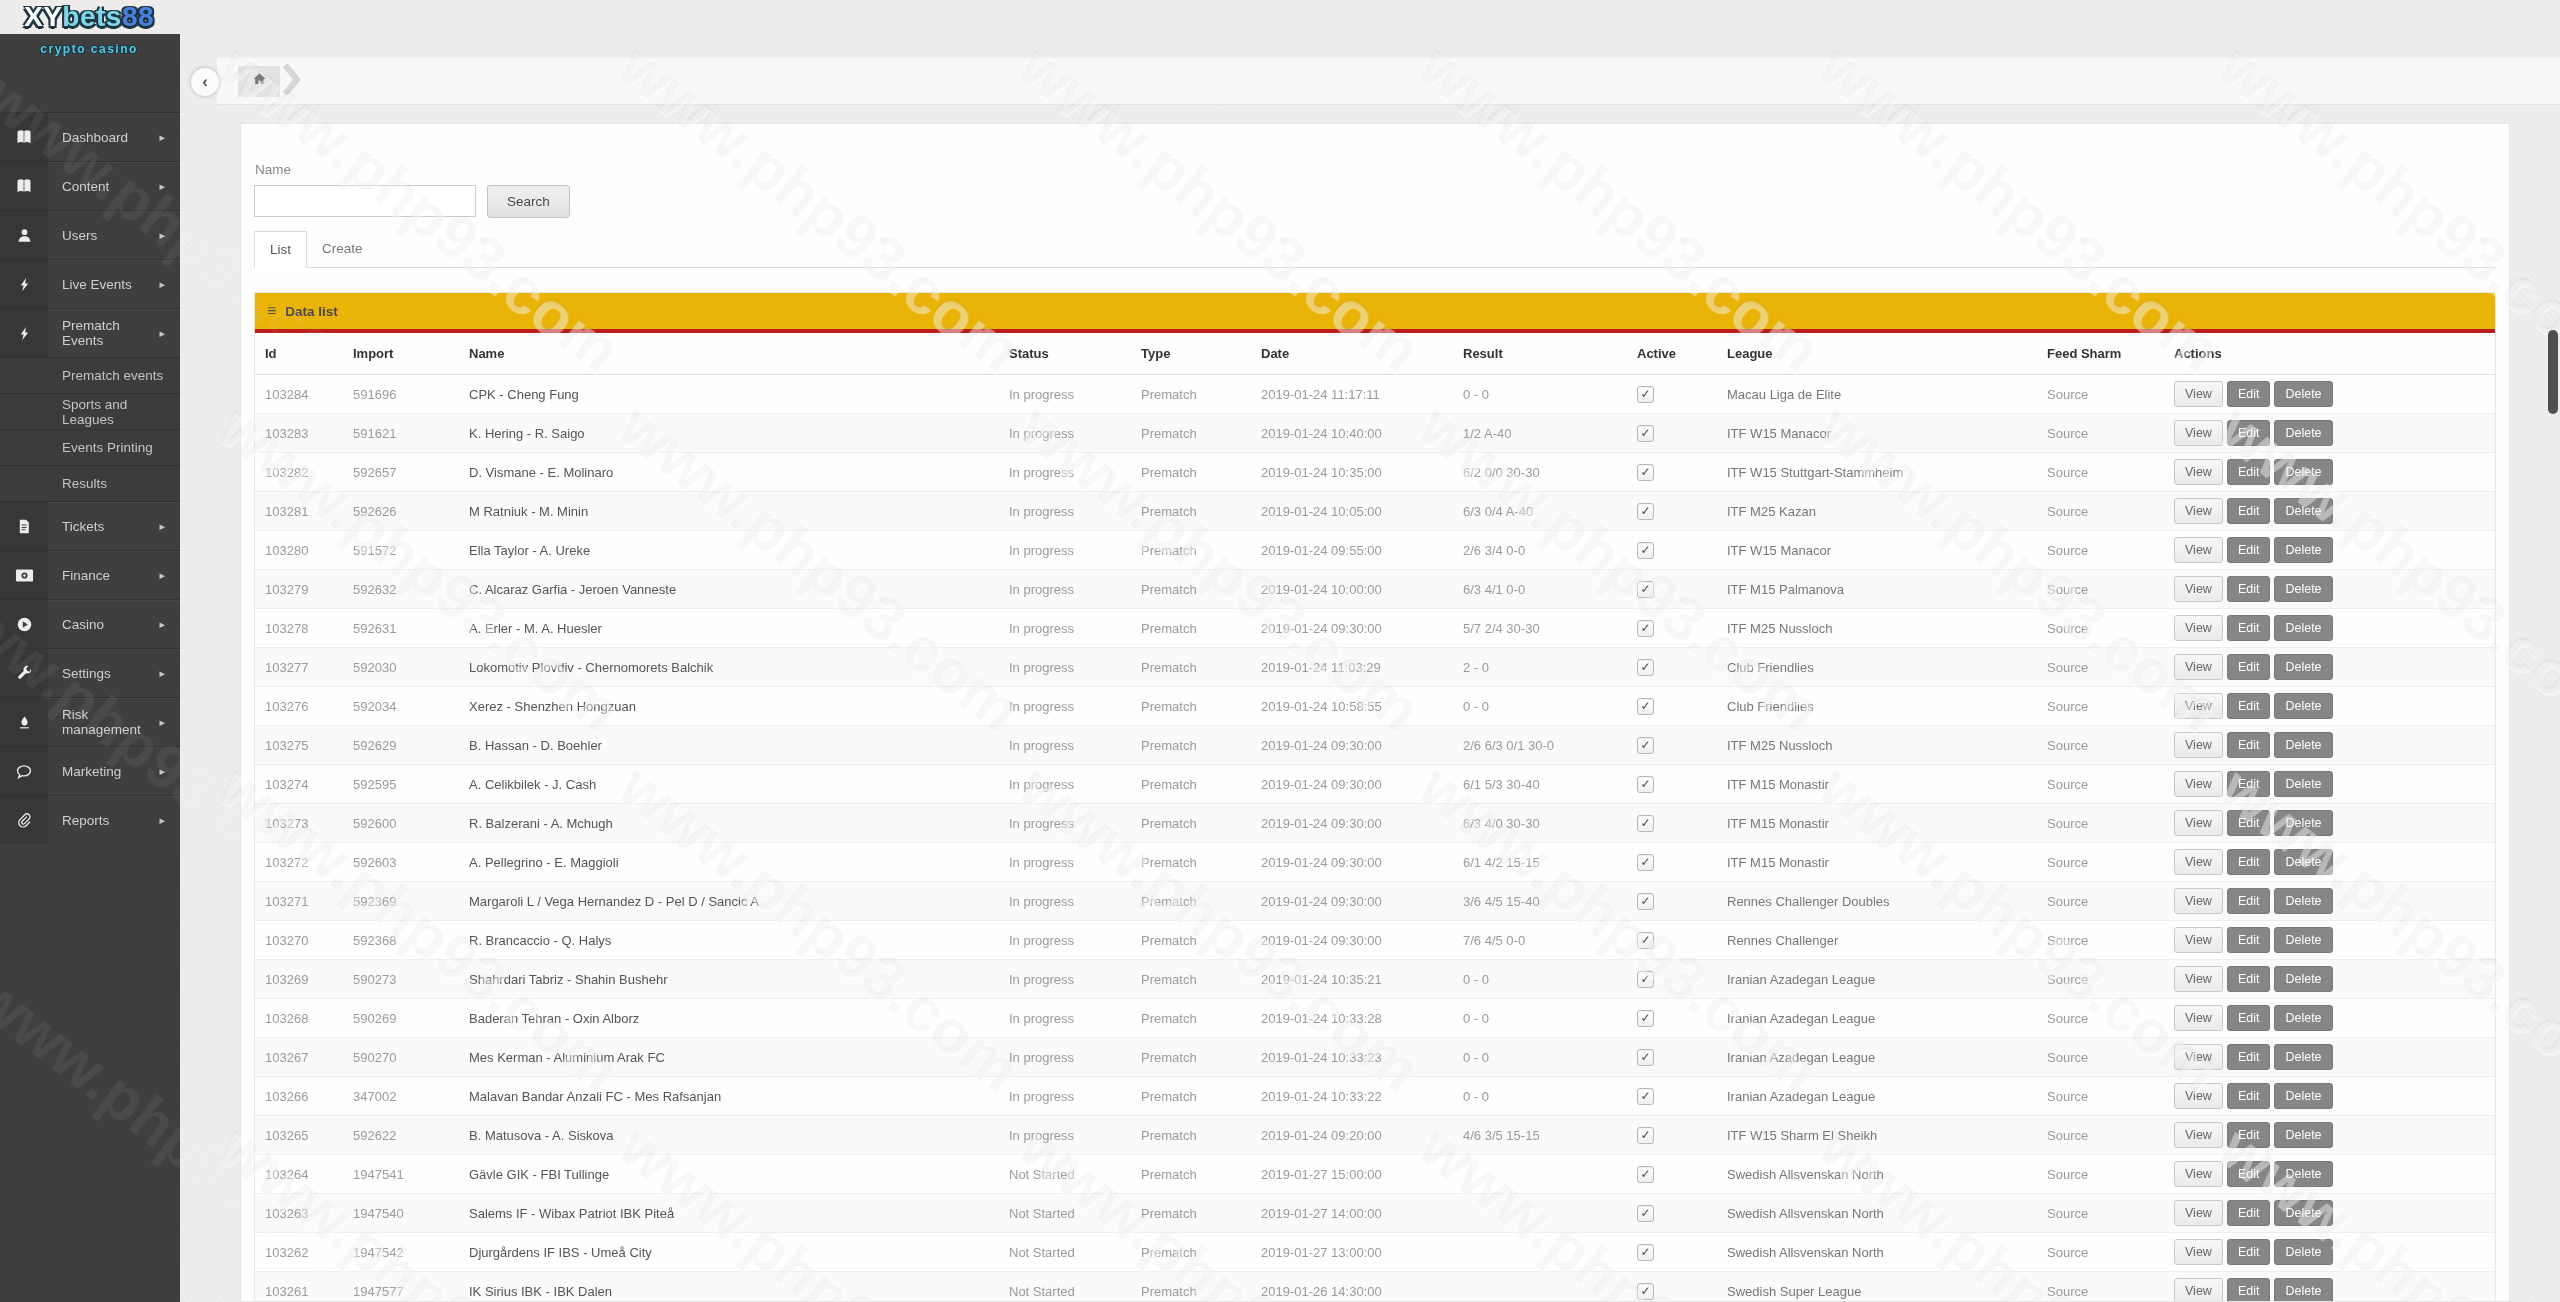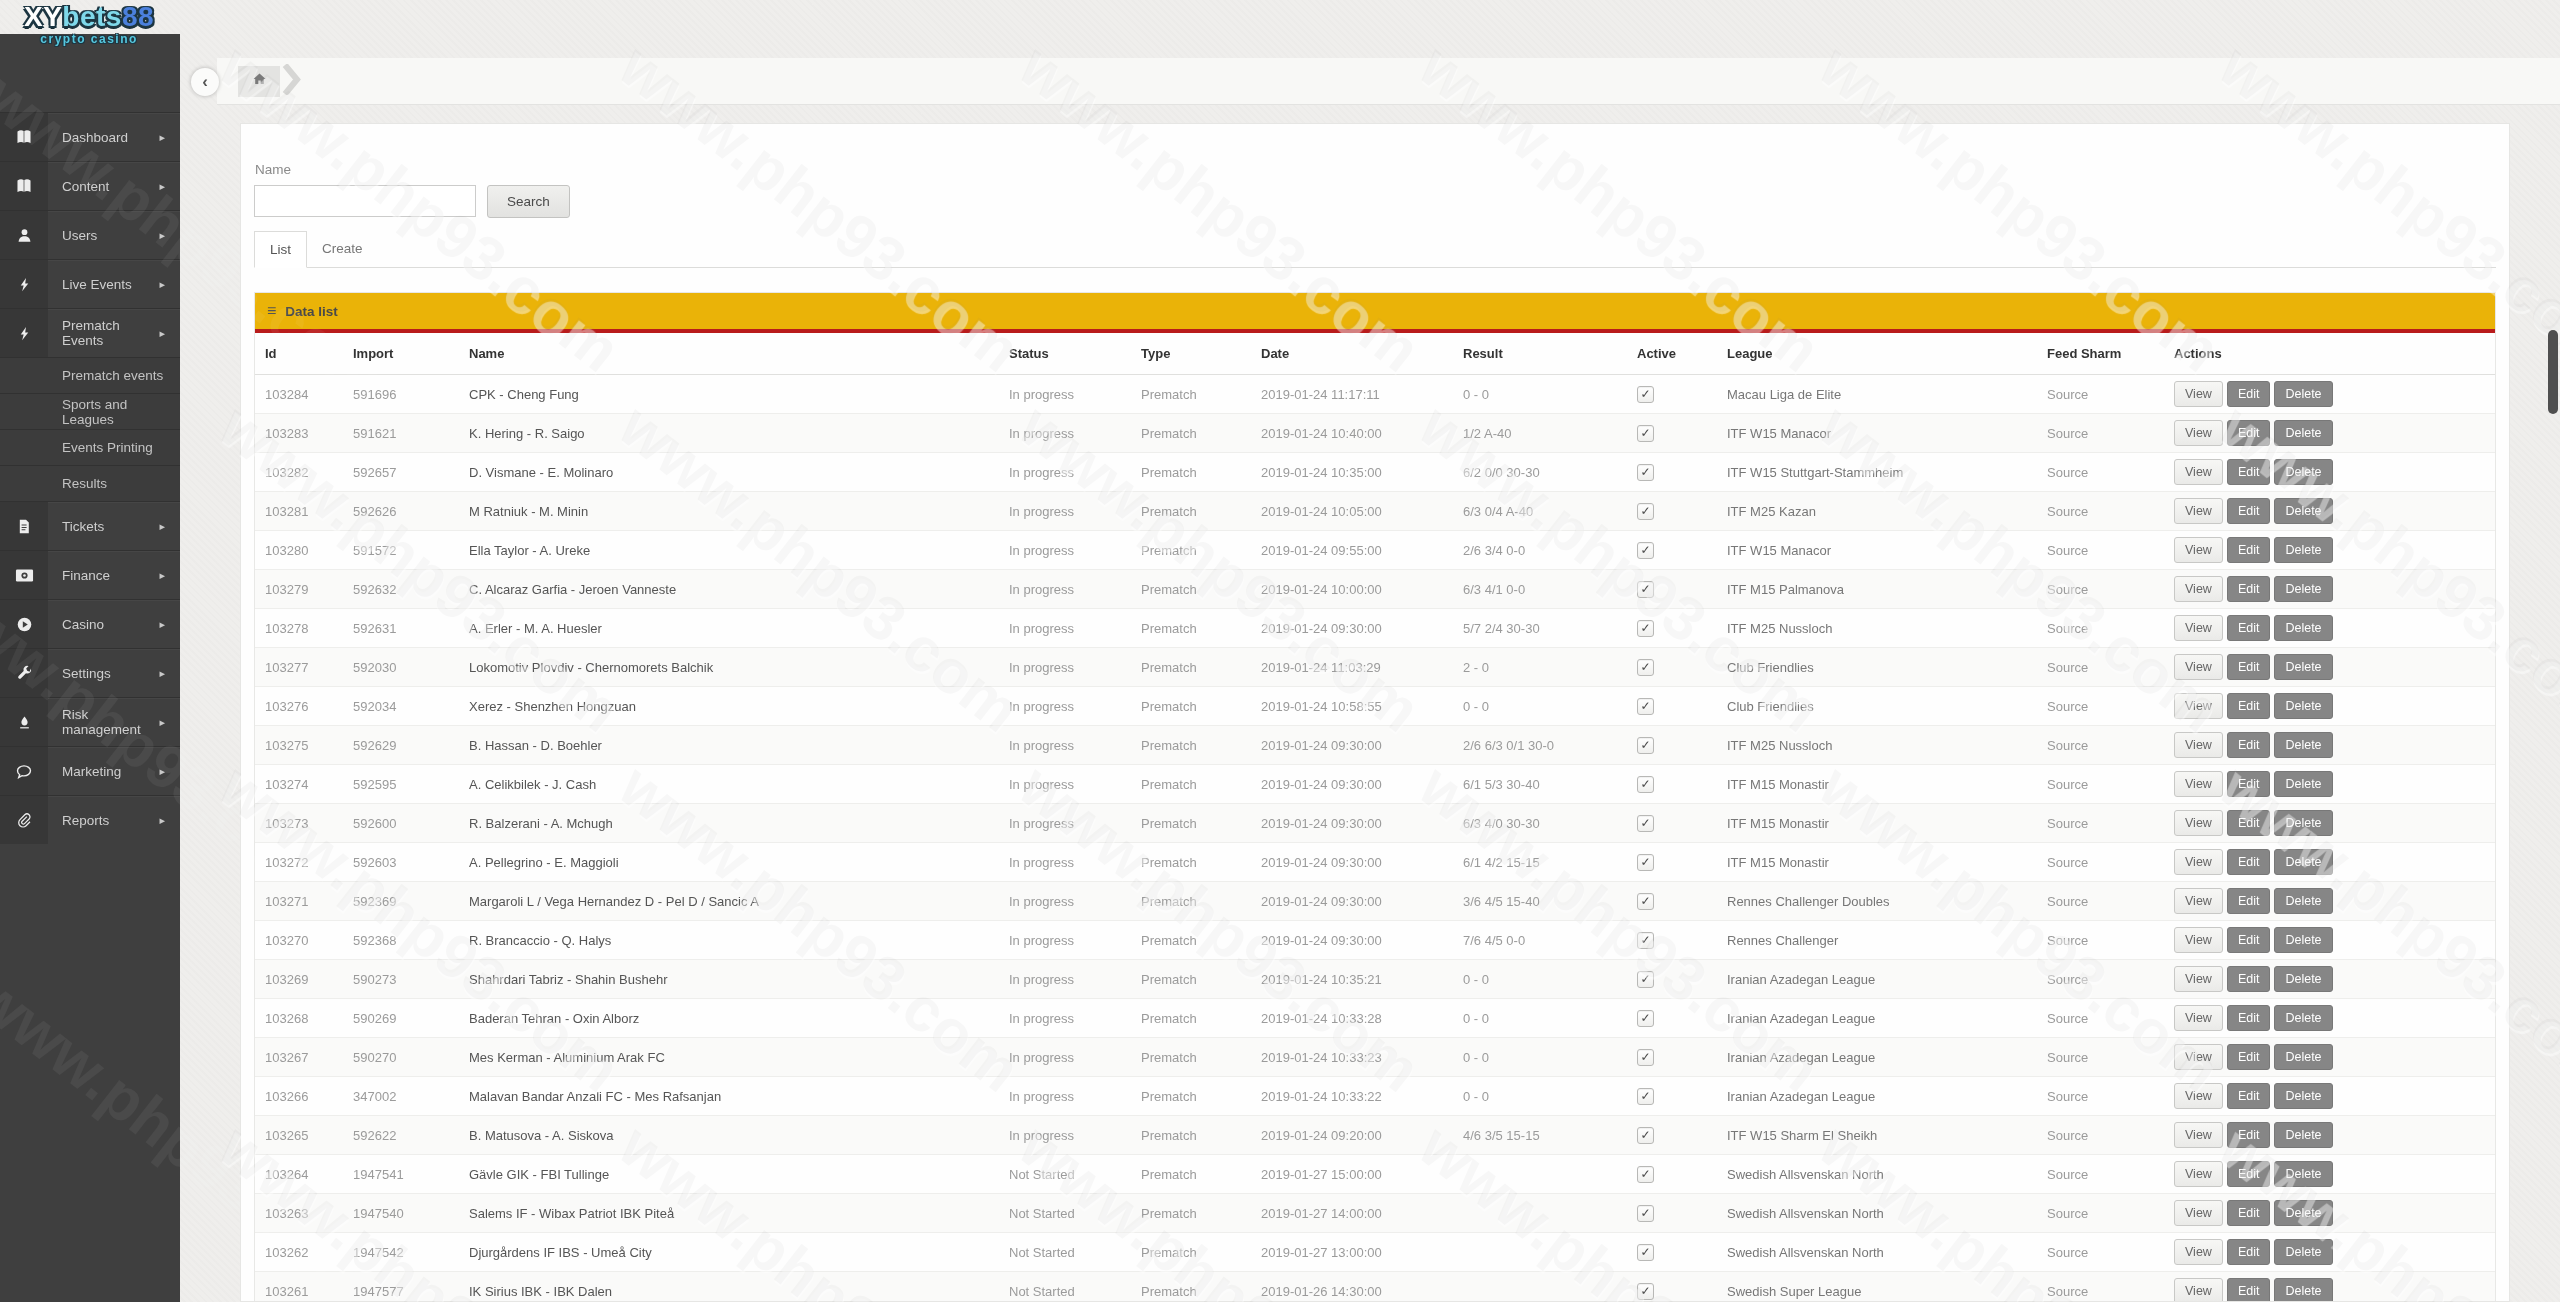--- a/index.html
+++ b/index.html
@@ -20,21 +20,21 @@
   .topbar { position:absolute; left:0; top:0; width:2560px; height:34px; background:#3a3a3a; z-index:4; }
   .tr-right { position:absolute; right:12px; top:0; height:34px; display:flex; align-items:center; gap:9px; }
   .clock { color:#e9e9e9; font-size:13.5px; margin-right:6px; }
   .uname { color:#9a9a9a; font-size:13.5px; }
   .icon-btn { display:flex; align-items:center; justify-content:center; background:none; border:none; cursor:pointer; }
 
   .logo { position:absolute; top:3px; left:24px; z-index:8; line-height:1; cursor:pointer; }
   .logo-line { font-size:28px; font-weight:bold; letter-spacing:0.5px;
     text-shadow:-2px -1px 0 #1d3642, 2px -1px 0 #1d3642, -2px 2px 0 #1d3642, 2px 2px 0 #1d3642, 0 3px 0 #162a34; }
   .l1 { color:#ffffff; } .l2 { color:#7fd8ea; } .l3 { color:#4b80dd; }
-  .logo-sub { font-size:12px; font-weight:bold; color:#55c7de; text-align:center; margin-top:2px; letter-spacing:1.5px;
+  .logo-sub { font-size:12px; font-weight:bold; color:#55c7de; text-align:center; margin-top:12px; letter-spacing:1.5px;
     text-shadow:-1px -1px 0 #1d3642, 1px -1px 0 #1d3642, -1px 1px 0 #1d3642, 1px 1px 0 #1d3642; }
 
   
   .sidebar { position:absolute; left:0; top:34px; width:180px; height:1268px; background:#3f3f3f; z-index:3; }
   .menu { margin-top:78px; }
   .side-item { display:flex; align-items:center; height:49px; border-top:1px solid rgba(0,0,0,0.22);
     box-shadow:inset 0 1px 0 rgba(255,255,255,0.04); cursor:pointer; }
   .icell { width:48px; height:100%; background:#373737; display:flex; align-items:center; justify-content:center; flex:none; }
   .slabel { padding-left:14px; color:#cfcfcf; font-size:13.5px; flex:1; }
   .sarrow { color:#c9c9c9; font-size:11px; padding-right:15px; }

